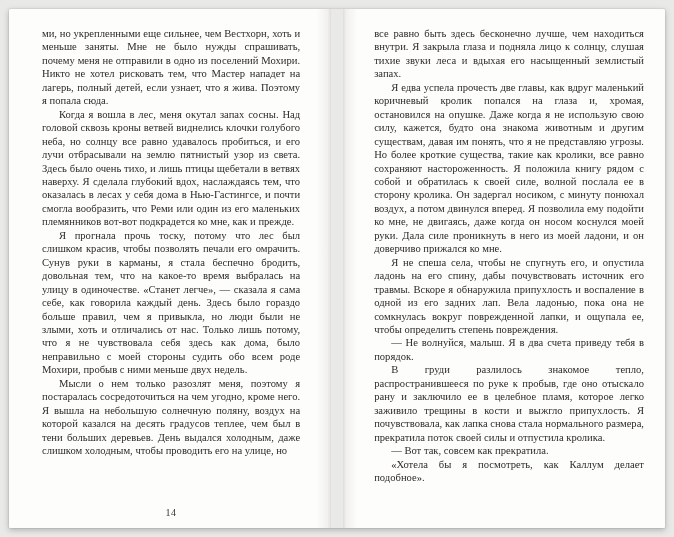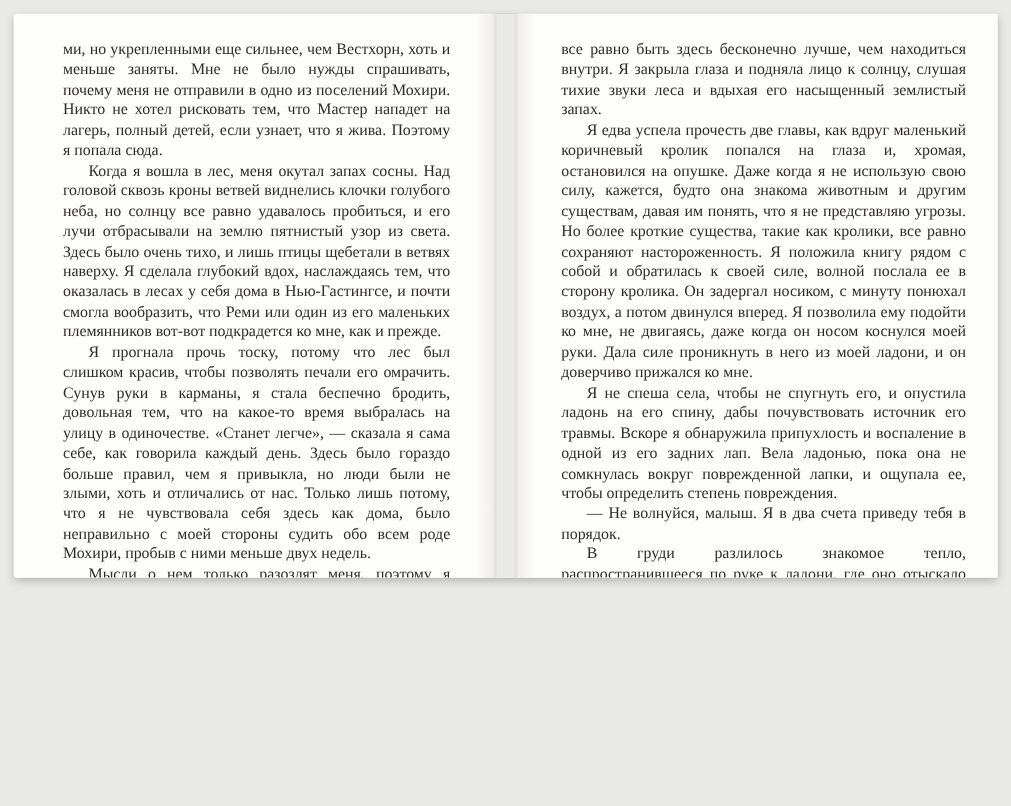--- a/index.html
+++ b/index.html
@@ -6,21 +6,21 @@
   body{
     width:674px;height:537px;
     background:#e9e9e8;
     font-family:"Liberation Serif", serif;
     overflow:hidden;
   }
   .screen{
     position:relative;width:674px;height:537px;background:#e9e9e8;
   }
   .spread{
-    position:absolute;left:9px;top:9px;width:656px;height:376px;
+    position:absolute;left:9px;top:9px;width:656px;height:519px;
     display:flex;
     box-shadow:0 2px 6px rgba(0,0,0,.25), 0 0 1px rgba(0,0,0,.25);
     gap:12px;
   }
   .page{
     width:50%;height:100%;
     box-sizing:border-box;
     position:relative;
     display:flex;flex-direction:column;
     overflow:hidden;
@@ -67,21 +67,21 @@
       </div>
       <div class="pagenum">14</div>
     </div>
 
     <div class="page right">
       <div class="text">
         <p class="cont">все равно быть здесь бесконечно лучше, чем находиться внутри. Я закрыла глаза и подняла лицо к солнцу, слушая тихие звуки леса и вдыхая его насыщенный землистый запах.</p>
         <p>Я едва успела прочесть две главы, как вдруг маленький коричневый кролик попался на глаза и, хромая, остановился на опушке. Даже когда я не использую свою силу, кажется, будто она знакома животным и другим существам, давая им понять, что я не представляю угрозы. Но более кроткие существа, такие как кролики, все равно сохраняют настороженность. Я положила книгу рядом с собой и обратилась к своей силе, волной послала ее в сторону кролика. Он задергал носиком, с минуту понюхал воздух, а потом двинулся вперед. Я позволила ему подойти ко мне, не двигаясь, даже когда он носом коснулся моей руки. Дала силе проникнуть в него из моей ладони, и он доверчиво прижался ко мне.</p>
         <p>Я не спеша села, чтобы не спугнуть его, и опустила ладонь на его спину, дабы почувствовать источник его травмы. Вскоре я обнаружила припухлость и воспаление в одной из его задних лап. Вела ладонью, пока она не сомкнулась вокруг поврежденной лапки, и ощупала ее, чтобы определить степень повреждения.</p>
         <p>— Не волнуйся, малыш. Я в два счета приведу тебя в порядок.</p>
-        <p>В груди разлилось знакомое тепло, распространившееся по руке к ладони, где оно отыскало рану и заключило ее в целебное пламя, которое легко заживило трещины в кости и выжгло припухлость. Я почувствовала, как лапка снова стала нормального размера, прекратила поток своей силы и отпустила кролика.</p>
+        <p>В груди разлилось знакомое тепло, распространившееся по руке к пробыв, где оно отыскало рану и заключило ее в целебное пламя, которое легко заживило трещины в кости и выжгло припухлость. Я почувствовала, как лапка снова стала нормального размера, прекратила поток своей силы и отпустила кролика.</p>
         <p>— Вот так, совсем как прекратила.</p>
         <p>«Хотела бы я посмотреть, как Каллум делает подобное».</p>
       </div>
 
     </div>
 
   </div>
 </div>
 
 </body></html>

